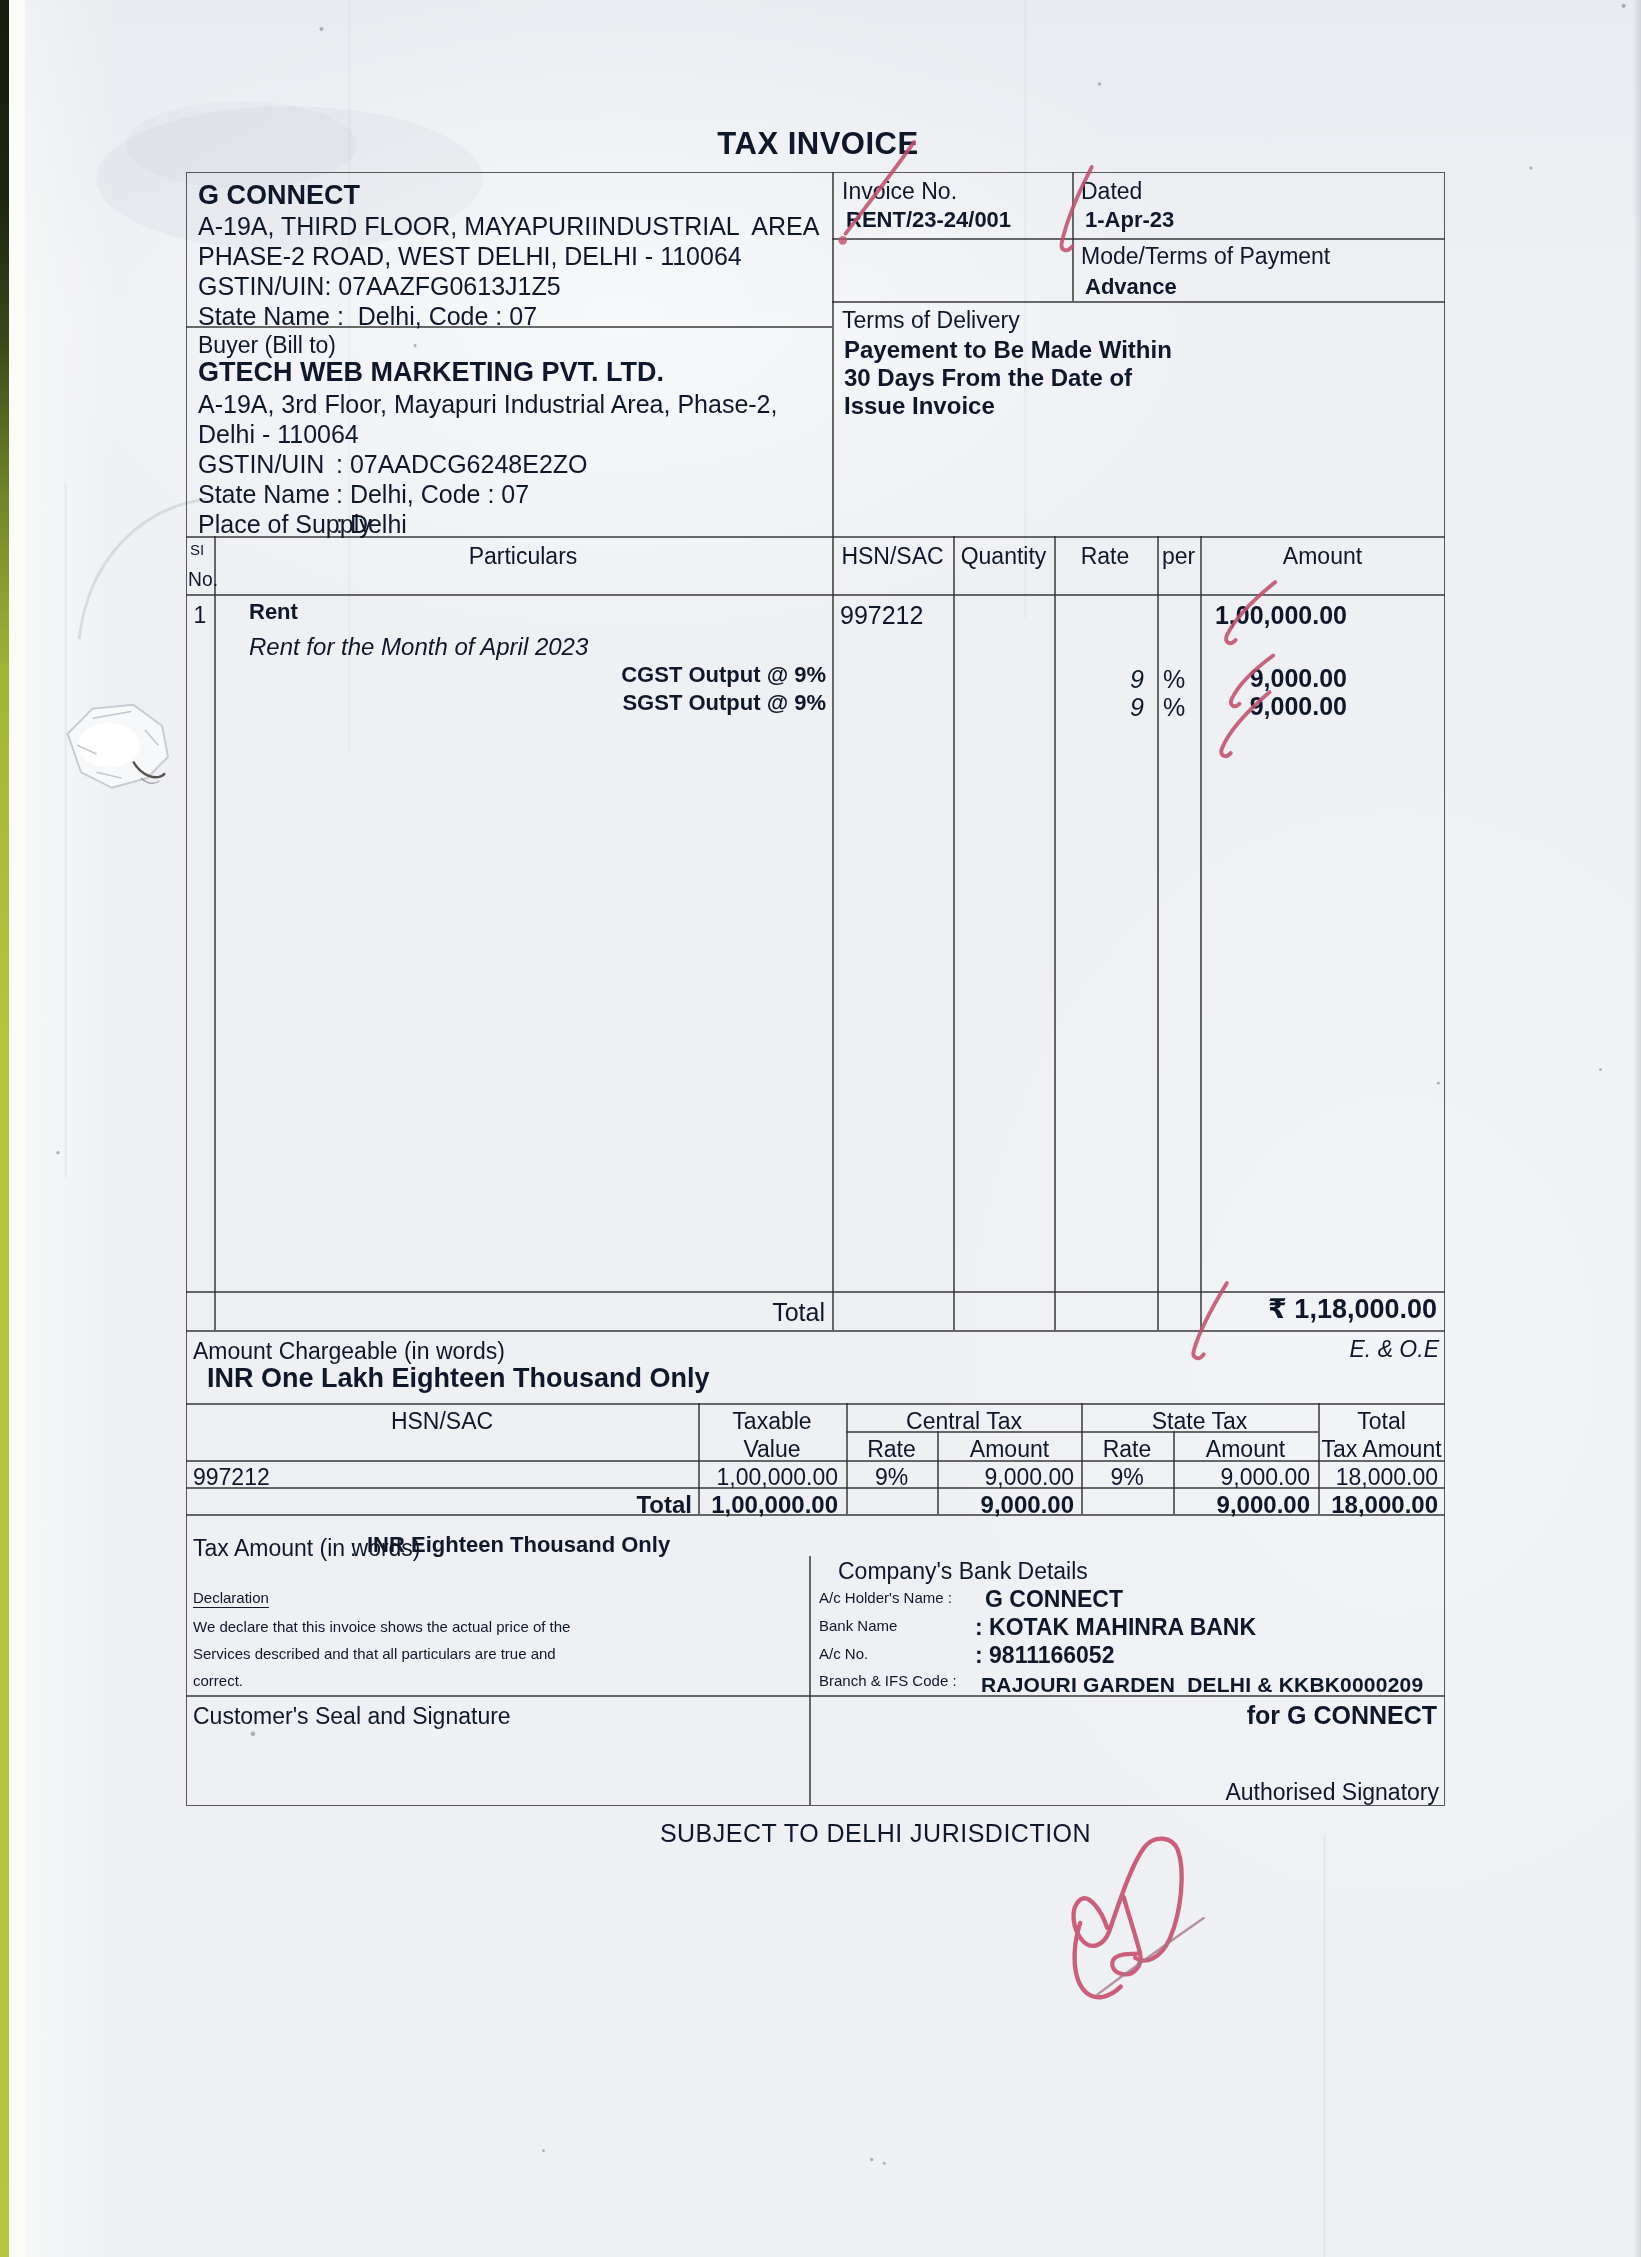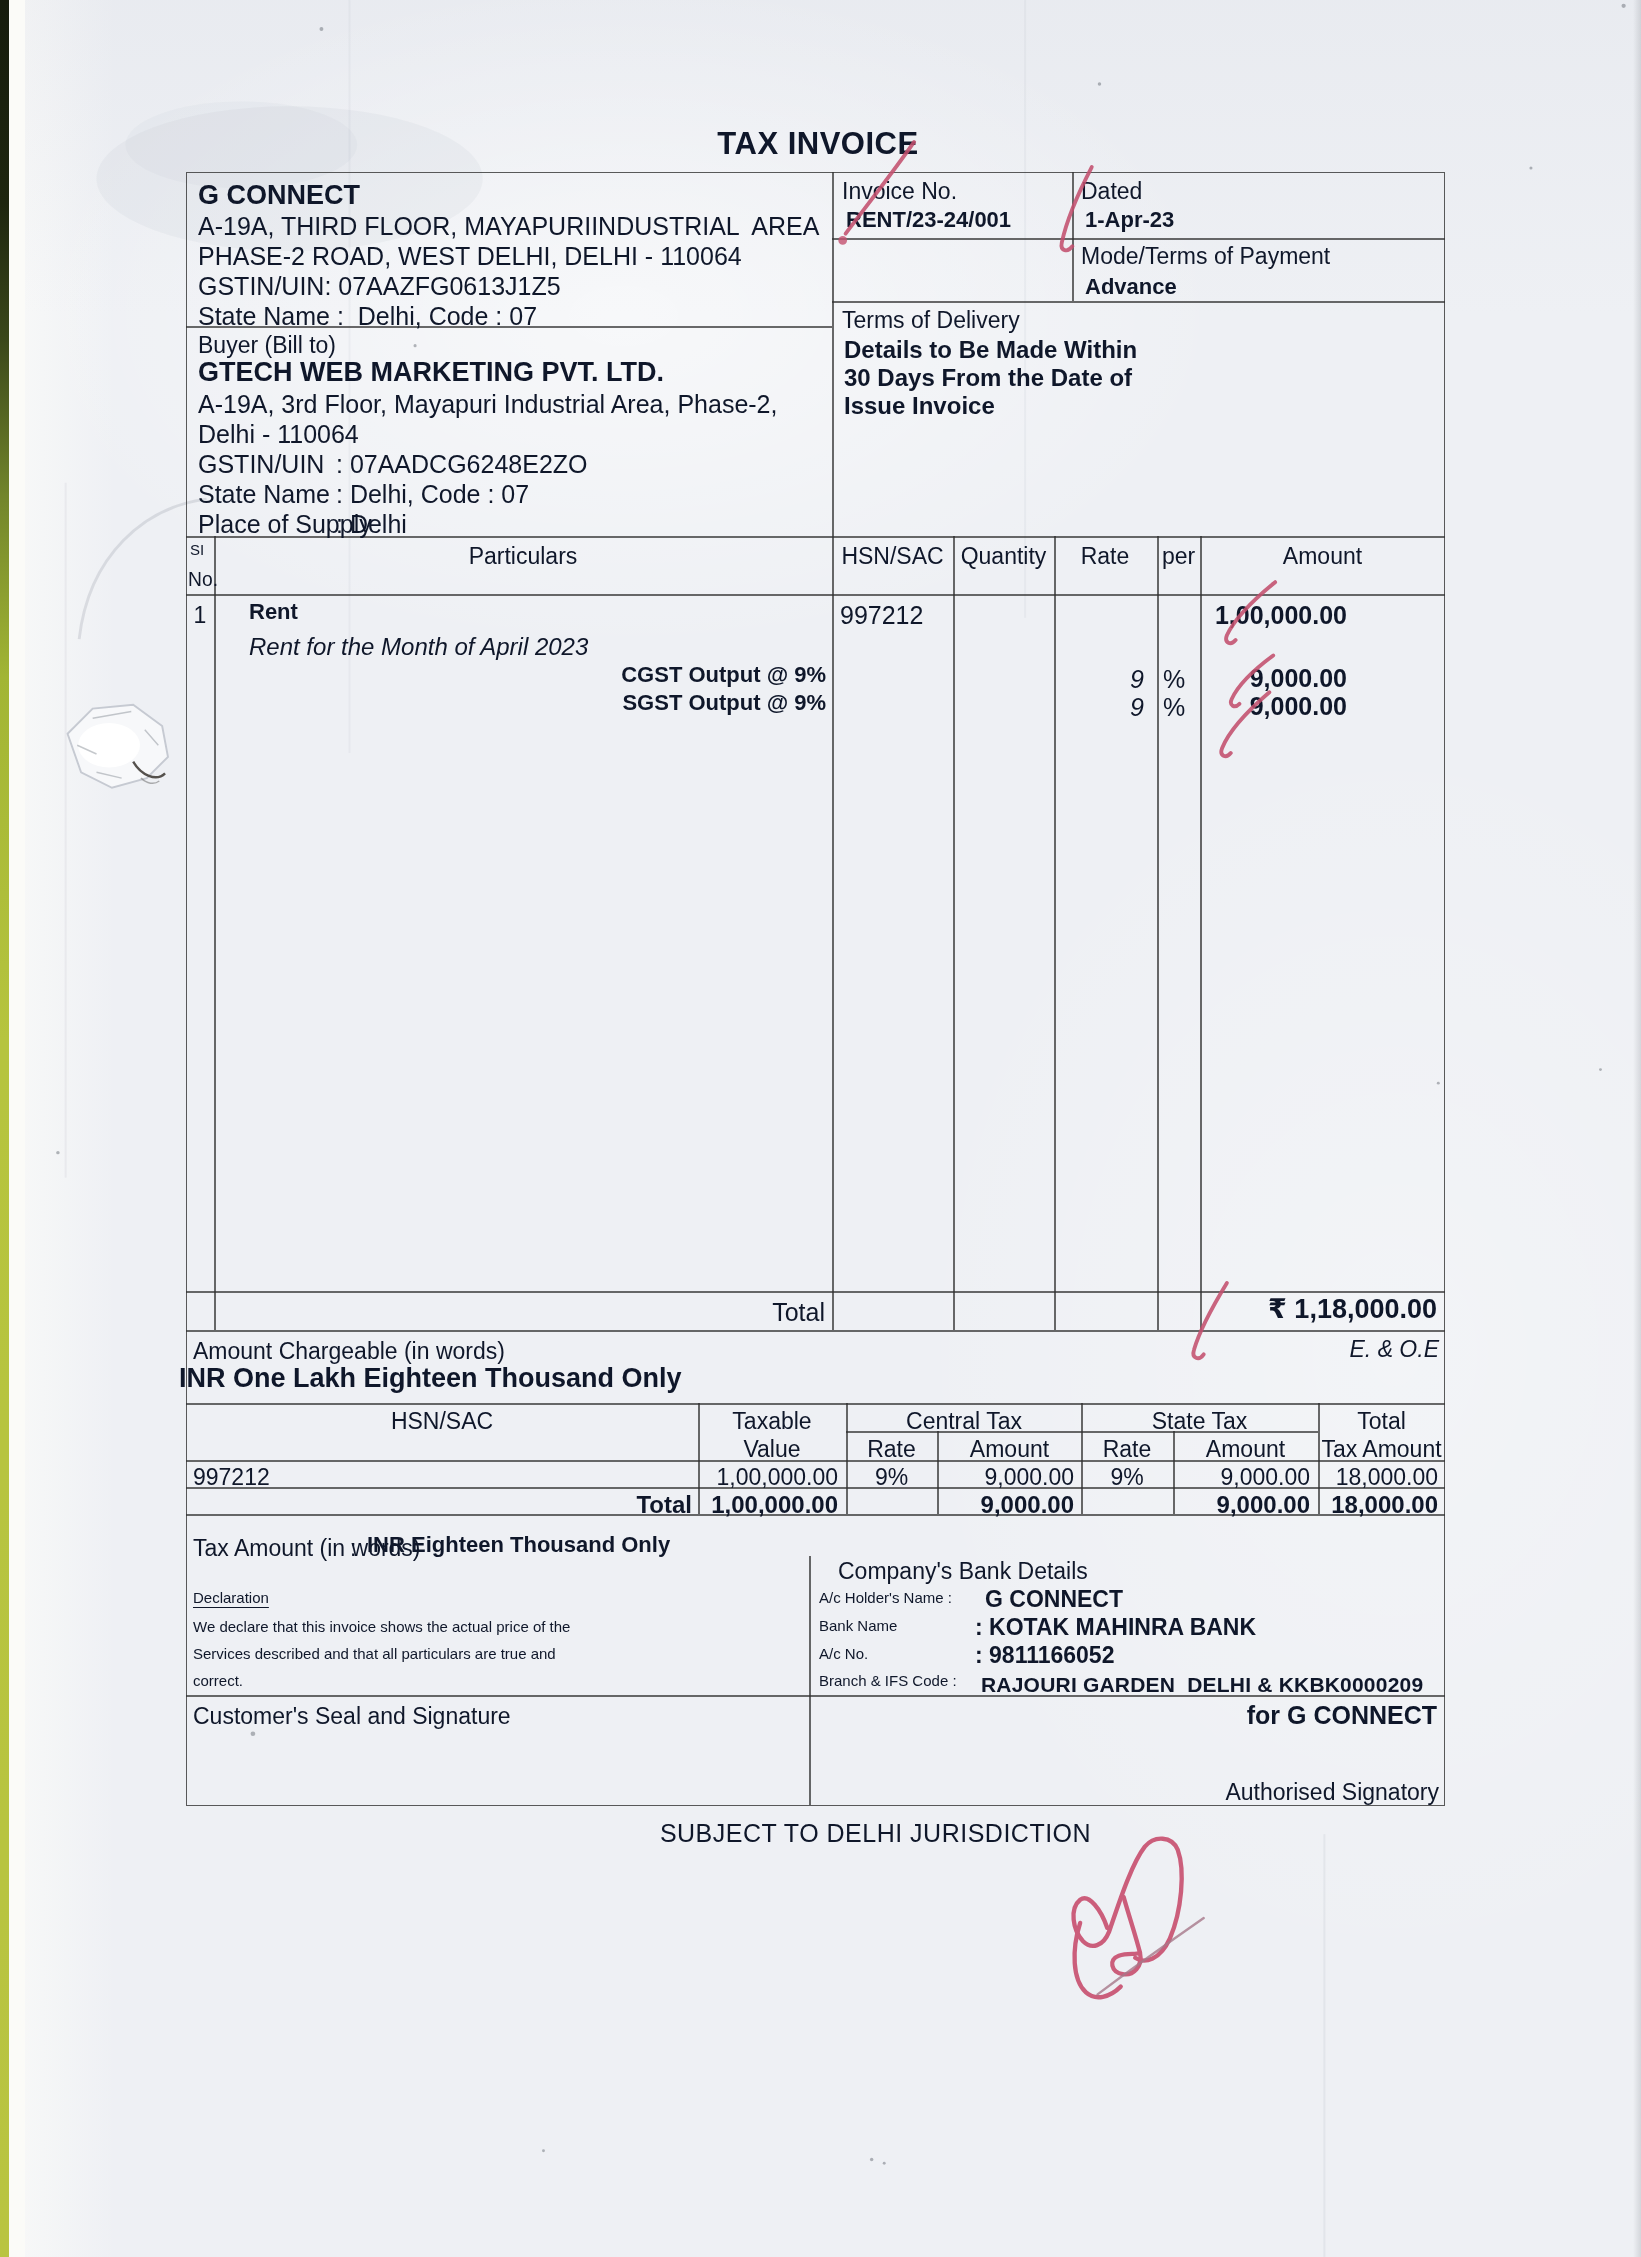--- a/index.html
+++ b/index.html
@@ -110,21 +110,21 @@
   <div class="t f26" style="left:198px;top:272px;">GSTIN/UIN: 07AAZFG0613J1Z5</div>
   <div class="t f26" style="left:198px;top:302px;">State Name :  Delhi, Code : 07</div>
 
   <div class="t f24" style="left:842px;top:178px;">Invoice No.</div>
   <div class="t b f27" style="left:846px;top:207px;">RENT/23-24/001</div>
   <div class="t f24" style="left:1081px;top:178px;">Dated</div>
   <div class="t b f27" style="left:1085px;top:207px;">1-Apr-23</div>
   <div class="t f24" style="left:1081px;top:243px;">Mode/Terms of Payment</div>
   <div class="t b f27" style="left:1085px;top:274px;">Advance</div>
   <div class="t f24" style="left:842px;top:307px;">Terms of Delivery</div>
-  <div class="t b f25" style="left:844px;top:336px;">Details to Be Made Within</div>
+  <div class="t b f25" style="left:844px;top:336px;">Payement to Be Made Within</div>
   <div class="t b f25" style="left:844px;top:364px;">30 Days From the Date of</div>
   <div class="t b f25" style="left:844px;top:392px;">Issue Invoice</div>
 
   <div class="t f24" style="left:198px;top:332px;">Buyer (Bill to)</div>
   <div class="t b f28" style="left:198px;top:357px;">GTECH WEB MARKETING PVT. LTD.</div>
   <div class="t f26" style="left:198px;top:390px;">A-19A, 3rd Floor, Mayapuri Industrial Area, Phase-2,</div>
   <div class="t f26" style="left:198px;top:420px;">Delhi - 110064</div>
   <div class="t f26" style="left:198px;top:450px;">GSTIN/UIN</div>
   <div class="t f26" style="left:336px;top:450px;">: 07AADCG6248E2ZO</div>
   <div class="t f26" style="left:198px;top:480px;">State Name</div>
@@ -153,21 +153,21 @@
   <div class="t b f27 r" style="left:483px;top:690px;width:343px;">SGST Output @ 9%</div>
   <div class="t i f26 r" style="left:1062px;top:693px;width:82px;">9</div>
   <div class="t f26" style="left:1163px;top:693px;">%</div>
   <div class="t b f26 r" style="left:1200px;top:692px;width:147px;">9,000.00</div>
 
   <div class="t f26 r" style="left:579px;top:1298px;width:246px;">Total</div>
   <div class="t b f28 r" style="left:1236px;top:1294px;width:201px;">₹ 1,18,000.00</div>
 
   <div class="t f24" style="left:193px;top:1338px;">Amount Chargeable (in words)</div>
   <div class="t i f24 r" style="left:1246px;top:1336px;width:193px;">E. &amp; O.E</div>
-  <div class="t b f28" style="left:179px;top:1363px;">INR One Lakh Eighteen Thousand Only</div>
+  <div class="t b f28" style="left:207px;top:1363px;">INR One Lakh Eighteen Thousand Only</div>
 
   <div class="t f24 c" style="left:186px;top:1408px;width:512px;">HSN/SAC</div>
   <div class="t f24 c" style="left:698px;top:1408px;width:148px;">Taxable</div>
   <div class="t f24 c" style="left:698px;top:1436px;width:148px;">Value</div>
   <div class="t f24 c" style="left:846px;top:1408px;width:236px;">Central Tax</div>
   <div class="t f24 c" style="left:846px;top:1436px;width:91px;">Rate</div>
   <div class="t f24 c" style="left:937px;top:1436px;width:145px;">Amount</div>
   <div class="t f24 c" style="left:1081px;top:1408px;width:237px;">State Tax</div>
   <div class="t f24 c" style="left:1081px;top:1436px;width:92px;">Rate</div>
   <div class="t f24 c" style="left:1173px;top:1436px;width:145px;">Amount</div>

